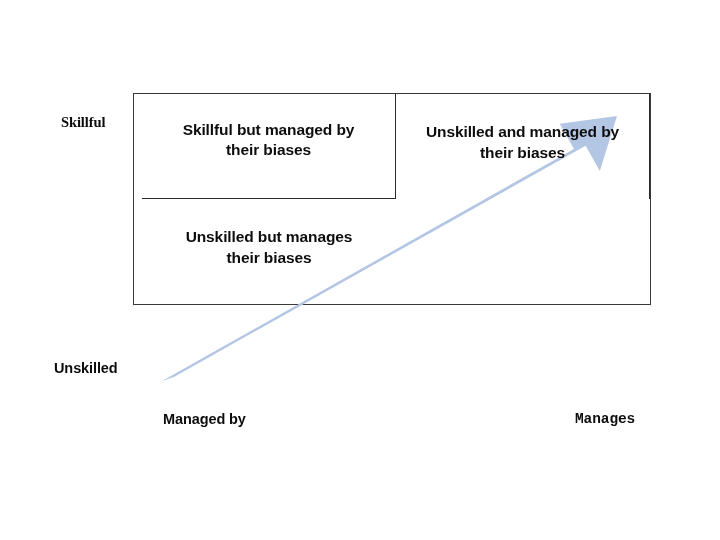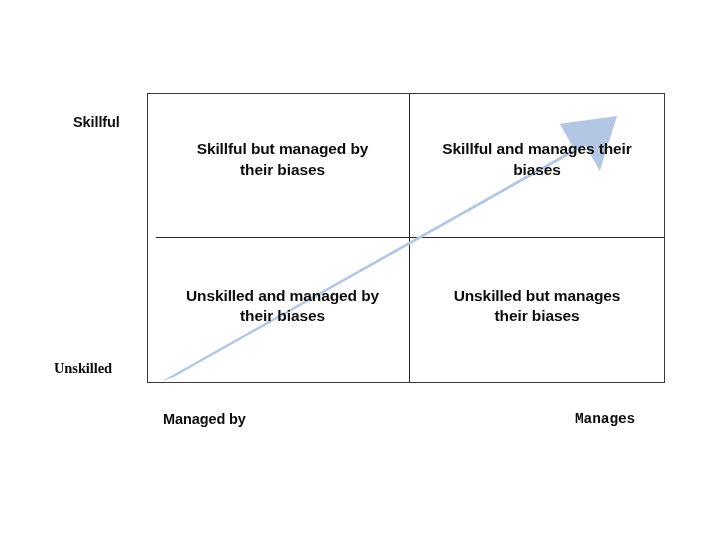--- a/index.html
+++ b/index.html
@@ -19,24 +19,24 @@
   #canvas {
     position: absolute;
     left: 0; top: 0;
     width: 720px;
     height: 540px;
   }
 
   
   .matrix {
     position: absolute;
-    left: 147px;
+    left: 133px;
     top: 93px;
     width: 518px;
-    height: 290px;
+    height: 212px;
     border: 1.5px solid #3a3a3a;
     box-sizing: border-box;
     display: grid;
     grid-template-columns: 1fr 1fr;
     grid-template-rows: 1fr 1fr;
     padding-left: 8px;
   }
   .cell {
     position: relative;
     display: flex;
@@ -79,41 +79,37 @@
 
   
   .axis-label {
     position: absolute;
     font-size: 14.5px;
     font-weight: bold;
     color: #0d0d0d;
     white-space: nowrap;
     letter-spacing: -0.1px;
   }
-  .y-top  { left: 73px;  top: 114px; }
-  .y-bot  { left: 54px;  top: 360px; font-family: Liberation Serif, serif; }
+  .y-top  { left: 61px;  top: 114px; font-family: Liberation Serif, serif; }
+  .y-bot  { left: 54px;  top: 360px; }
   .x-left { left: 145px; top: 411px; margin-left: 18px; }
   .x-right{ left: 575px; top: 411px; font-family: Liberation Mono, monospace; }
 </style>
 </head>
 <body>
 
 <div id="canvas">
 
   <div class="matrix">
 
     <div class="cell cell-tl">
       <div class="cell-label">Skillful but managed by
 their biases</div>
     </div>
 
-    <div class="cell cell-tr">
-      <div class="cell-label">Skillful and manages their
-biases</div>
-    </div>
 
     <div class="cell cell-bl">
       <div class="cell-label">Unskilled and managed by
 their biases</div>
     </div>
 
     <div class="cell cell-br">
       <div class="cell-label">Unskilled but manages
 their biases</div>
     </div>

